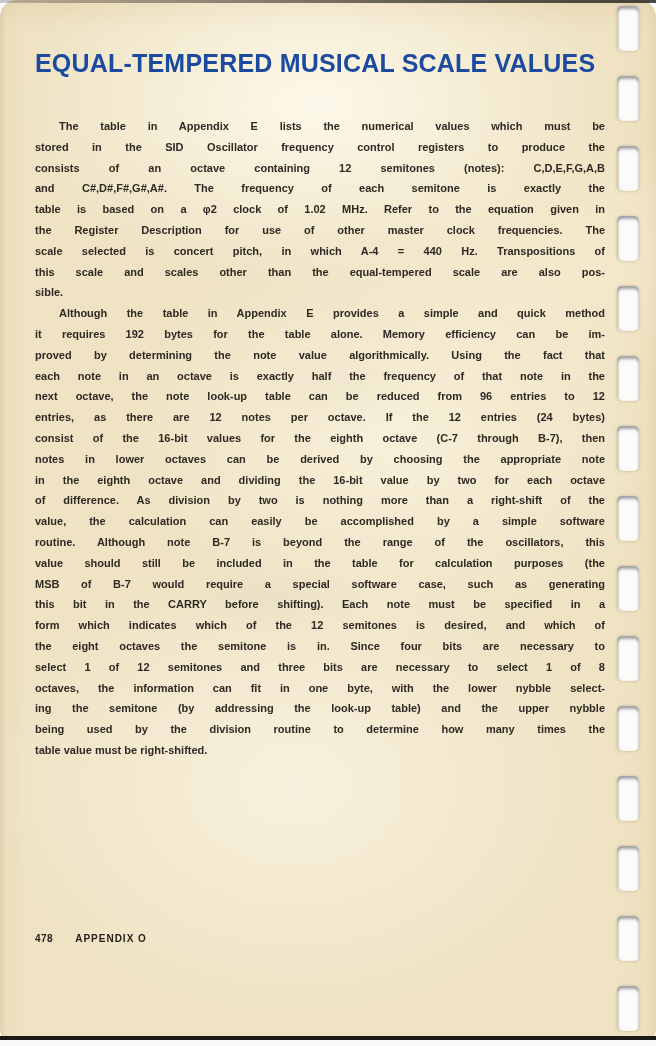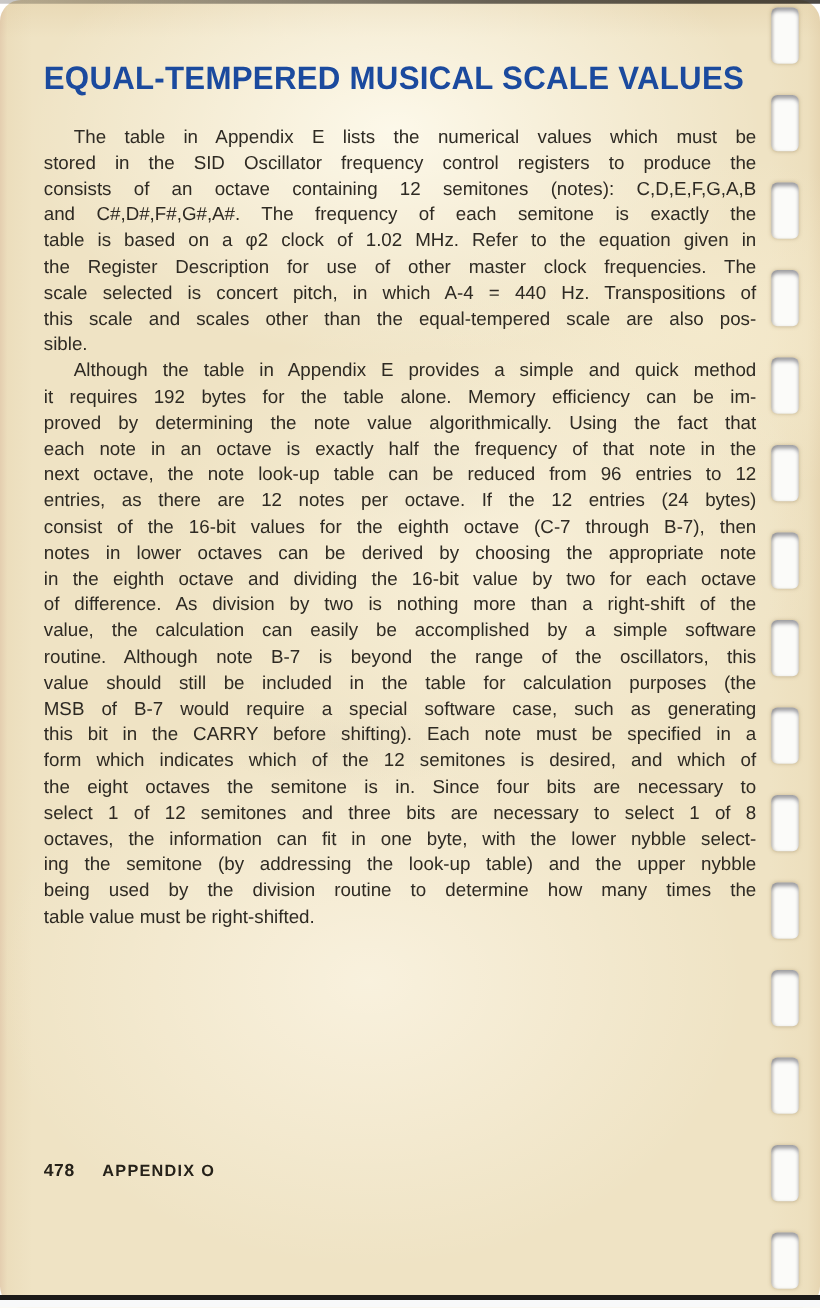--- a/index.html
+++ b/index.html
@@ -43,42 +43,42 @@
     position: absolute; top: 48px; left: 0; width: 570px;
     font-size: 25px; font-weight: bold;
     letter-spacing: 0.2px;
     color: #1b4a9e;
     text-align: justify;
     
     transform: scaleY(1.04);
     transform-origin: top left;
   }
   .body-text {
-    position: absolute; top: 100px; left: 0; width: 570px;
-    font-size: 15px;
+    position: absolute; top: 116px; left: 0; width: 570px;
+    font-size: 11px;
     color: #2e2a23;
-    font-weight: 400;
+    font-weight: 700;
   }
   .line {
     height: 20.8px; line-height: 20.8px;
     text-align: justify;
     text-align-last: justify;
     white-space: normal;
   }
   .line.indent { text-indent: 24px; }
   .line.last { text-align-last: left; }
   .footer {
     position: absolute; top: 928px; left: 0; width: 570px;
     color: #252119;
   }
   .footer .pagenum {
-    font-size: 14px; font-weight: bold; letter-spacing: 0.5px;
+    font-size: 10px; font-weight: bold; letter-spacing: 0.5px;
   }
   .footer .section {
-    font-size: 13px; font-weight: bold; letter-spacing: 1px;
+    font-size: 10px; font-weight: bold; letter-spacing: 1px;
     margin-left: 22px;
   }
   .hole {
     position: absolute; left: 617px; width: 22px; height: 45px;
     background: #fbfbf9;
     border-radius: 5px;
     box-shadow: inset 0 3px 3px rgba(60,60,70,0.45),
                 inset 2px 0 2px rgba(120,110,90,0.18),
                 0 0 3px rgba(160,140,100,0.5);
   }

